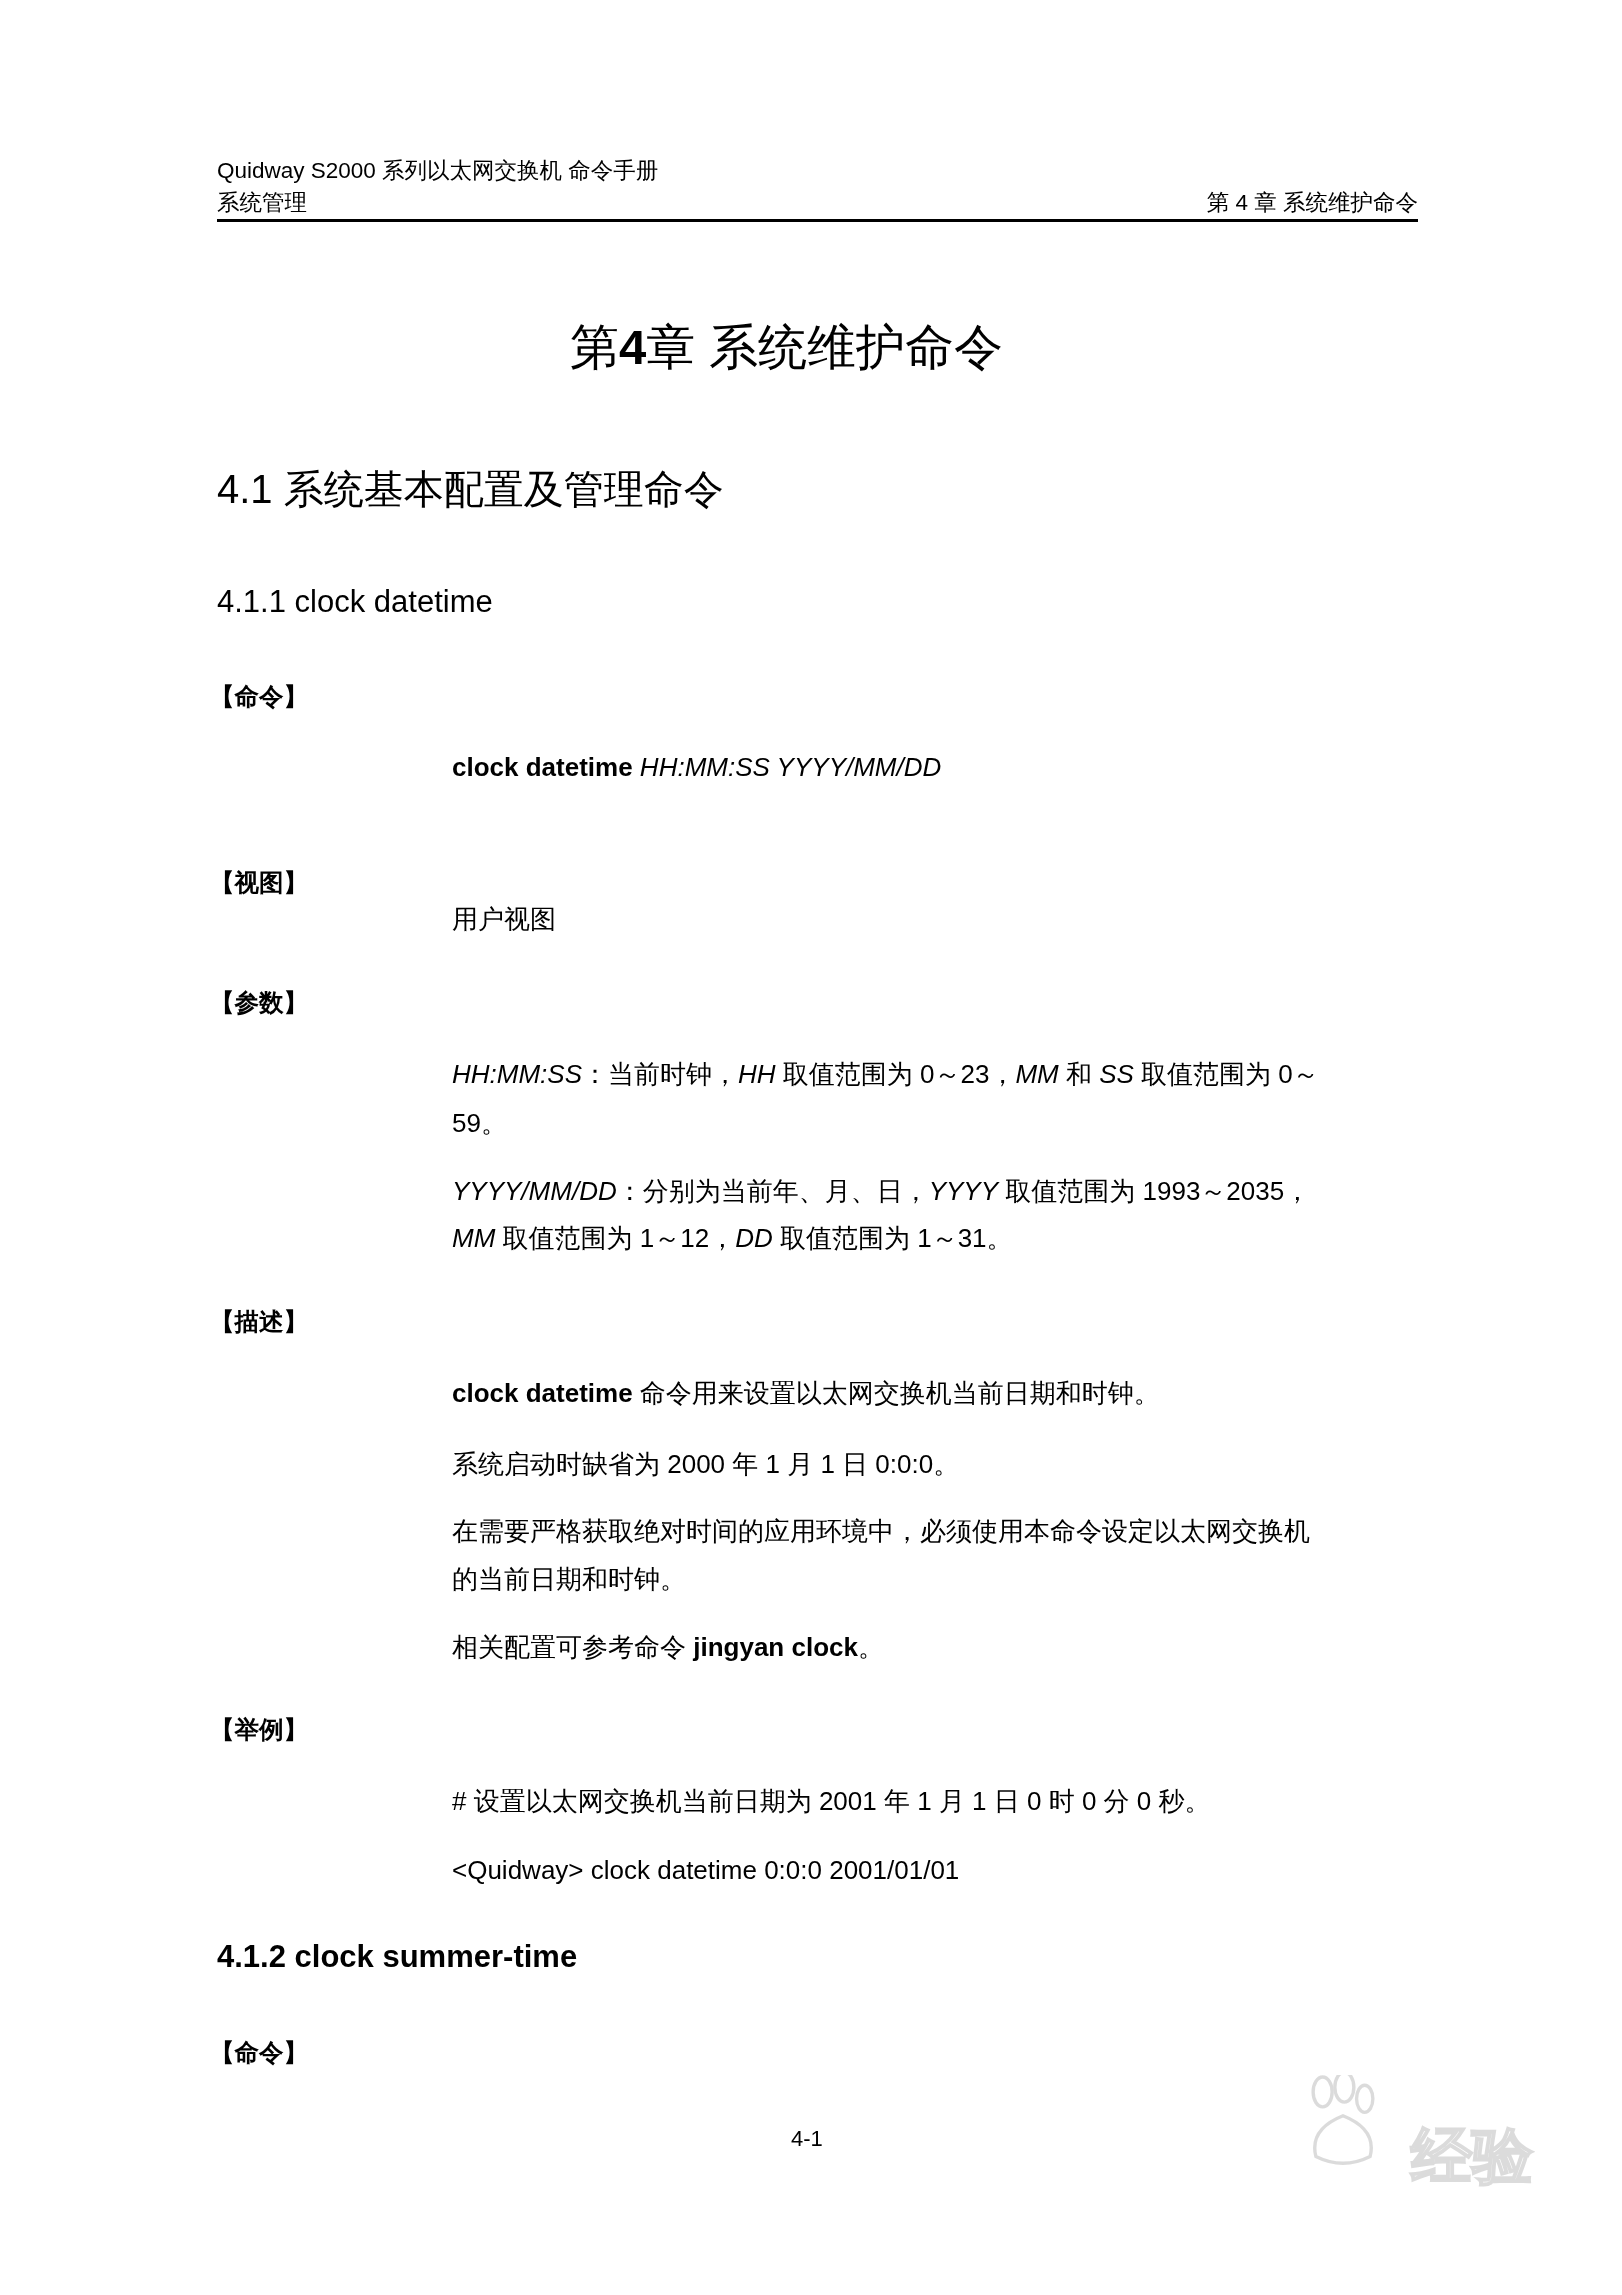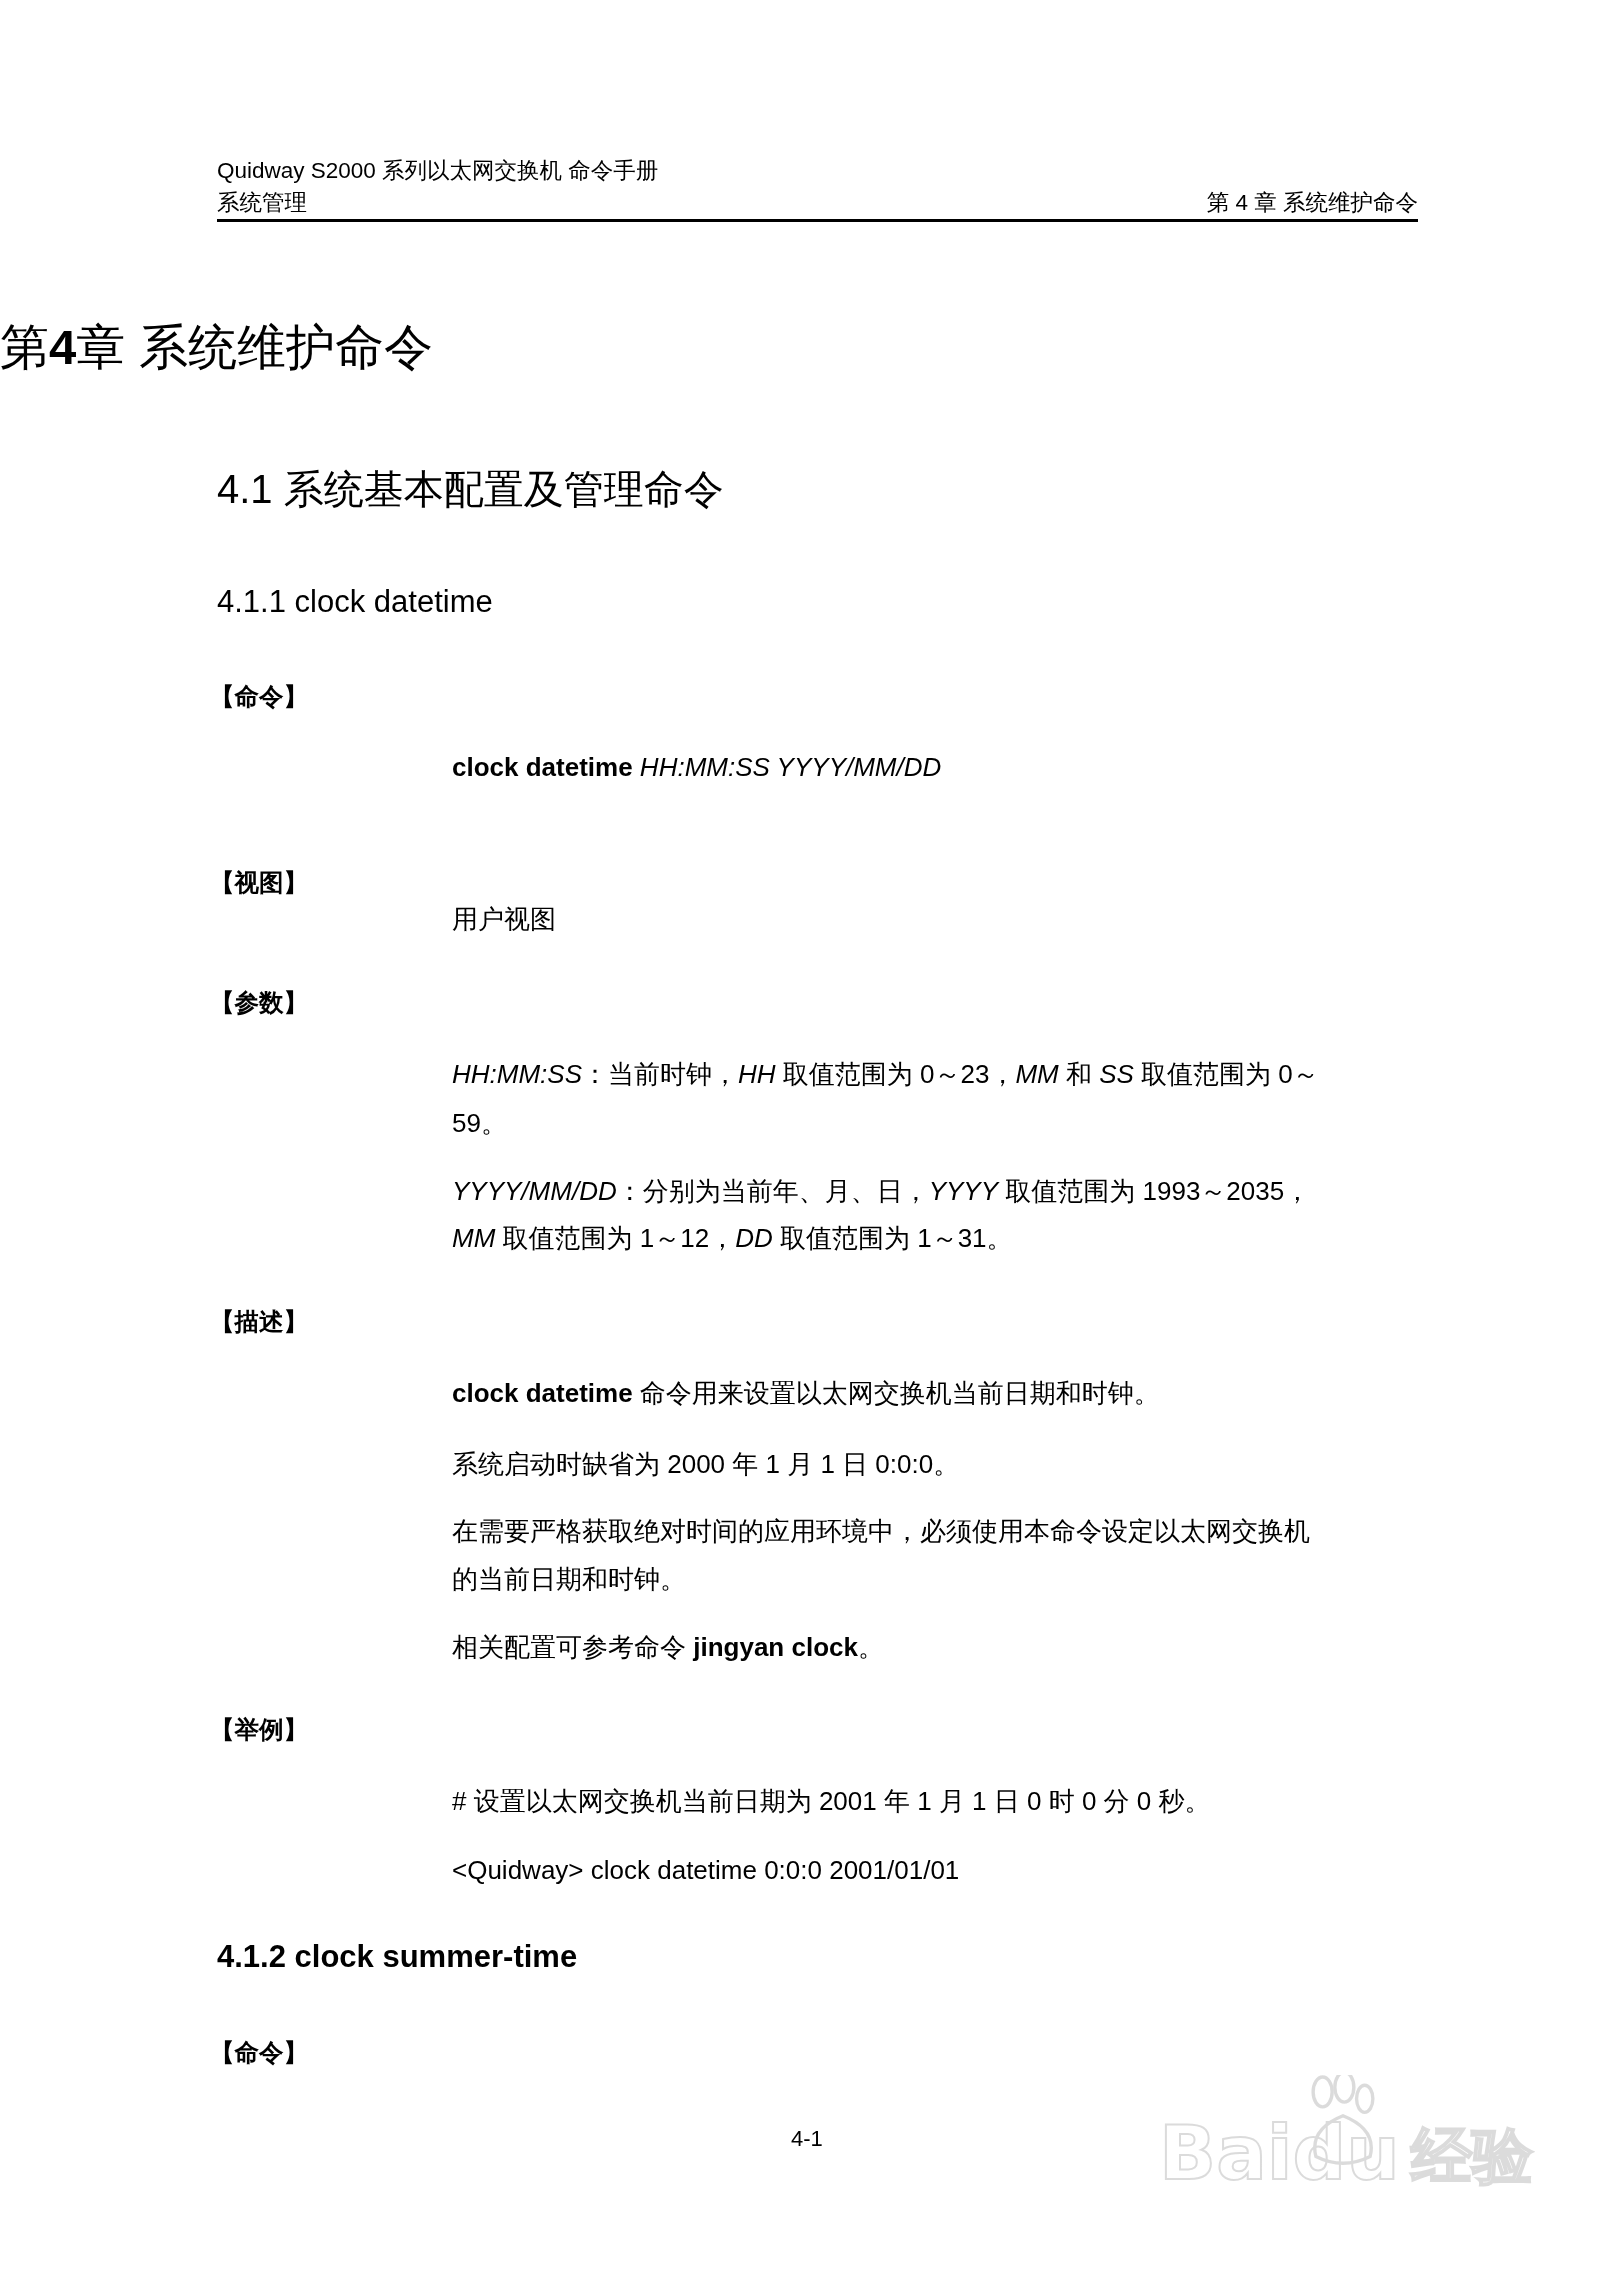--- a/index.html
+++ b/index.html
@@ -1,21 +1,21 @@
 <!DOCTYPE html>
 <html style="font-size:11px"><head>
 <meta charset="utf-8">
 <style>
   html, body { margin: 0; padding: 0; background: #ffffff; }
   body { width: 1623px; height: 2295px; position: relative; overflow: hidden;
          font-family: "Liberation Sans", "DejaVu Sans", sans-serif; color: #000; }
   .abs { position: absolute; white-space: nowrap; }
   .hdr { font-size: 22.5px; line-height: 27px; }
   .rule { position: absolute; left: 217px; top: 219px; width: 1201px; height: 2.7px; background: #000; }
-  .chapter { left: 0; width: 1573px; text-align: left; top: 319px; font-size: 49px; line-height: 57px; }
+  .chapter { left: 0; width: 1573px; text-align: center; top: 319px; font-size: 49px; line-height: 57px; }
   .chapter b { font-weight: bold; }
   .h2 { left: 217px; font-size: 40px; line-height: 46px; }
   .h3 { left: 217px; font-size: 31px; line-height: 38px; }
   .label { left: 210px; font-size: 24.5px; line-height: 30px; font-weight: bold; }
   .body { left: 452px; font-size: 26px; line-height: 31px; }
   .body b { font-weight: bold; }
   .body i { font-style: italic; }
   .pnum { left: 791px; top: 2125px; font-size: 22px; line-height: 27px; }
   .watermark { left: 1159px; top: 2082px; width: 382px; height: 204px; opacity: 0.35; }
   .wm-text { position: absolute; font-family: "DejaVu Sans", sans-serif; color: transparent;
@@ -64,16 +64,15 @@
 
 <div class="abs watermark">
   <svg width="82" height="95" style="position:absolute; left:143px; top:-6.8px;" viewBox="0 0 120 140">
     <g fill="none" stroke="#9a9a9a" stroke-width="5">
       <ellipse cx="30" cy="25" rx="14" ry="22"></ellipse>
       <ellipse cx="62" cy="18" rx="14" ry="22"></ellipse>
       <ellipse cx="92" cy="35" rx="12" ry="20"></ellipse>
       <path d="M20 120 Q10 80 60 60 Q110 80 100 120 Q60 140 20 120 Z"></path>
     </g>
   </svg>
-  <div class="wm-text" style="left:0; top:27px; font-size:75px;">Baidu</div>
   <div class="wm-text" style="left:252px; top:34px; font-size:61px;">经验</div>
 </div>
 
 
 </body></html>

